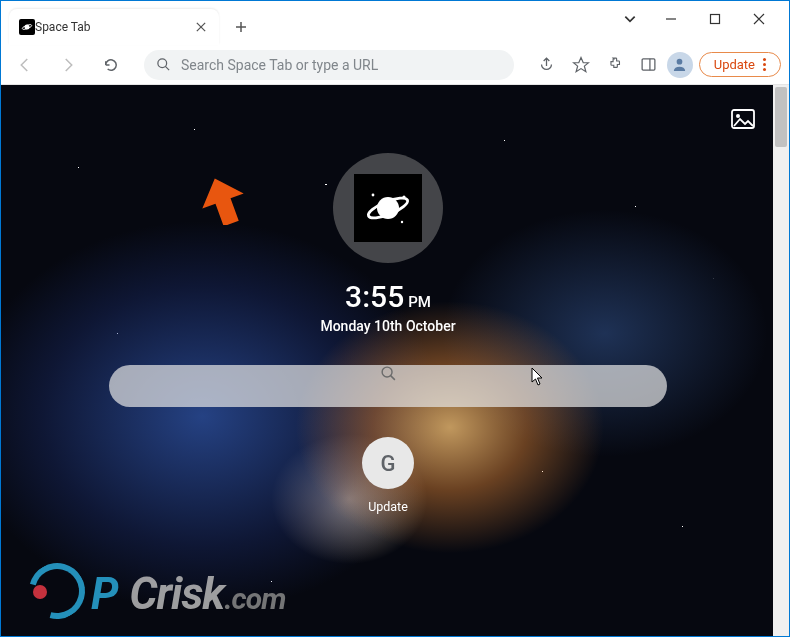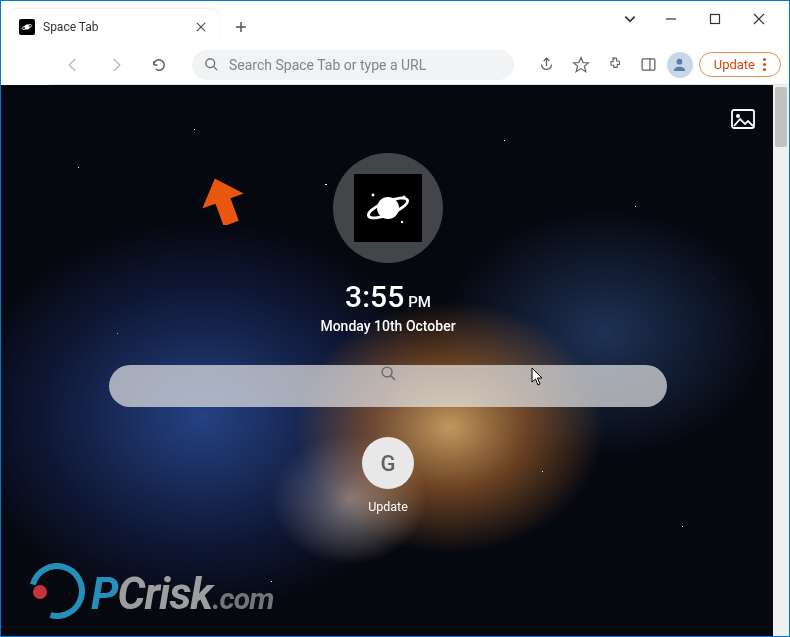--- a/index.html
+++ b/index.html
@@ -5,29 +5,29 @@
 * { margin: 0; padding: 0; box-sizing: border-box; font-family: -apple-system, BlinkMacSystemFont, "Segoe UI", Roboto, sans-serif; }
 body { width: 790px; height: 637px; background: #fff; overflow: hidden; position: relative; border: 1px solid #0078d4; }
 
 
 .titlebar { height: 44px; background: #fff; display: flex; align-items: flex-end; position: relative; }
 .window-controls { position: absolute; right: 0; top: 0; display: flex; align-items: center; height: 36px; gap: 8px; padding-right: 12px; }
 .wc { width: 36px; height: 36px; display: flex; align-items: center; justify-content: center; color: #333; }
 .wc svg { width: 12px; height: 12px; }
 .chev { width: 30px; display: flex; align-items: center; justify-content: center; }
 
-.tab { margin-left: 8px; height: 36px; background: #fff; border-radius: 8px 8px 0 0; display: flex; align-items: center; padding: 0 10px; min-width: 210px; gap: 8px; box-shadow: 0 -1px 2px rgba(0,0,0,.08); }
+.tab { margin-left: 8px; height: 36px; background: #fff; border-radius: 8px 8px 0 0; display: flex; align-items: center; padding: 0 10px; min-width: 210px; gap: 0; box-shadow: 0 -1px 2px rgba(0,0,0,.08); }
 .tab-favicon { width: 16px; height: 16px; background: #000; border-radius: 2px; display: flex; align-items: center; justify-content: center; }
 .tab-favicon svg { width: 12px; height: 12px; }
 .tab-title { font-size: 12px; color: #333; flex: 1; }
 .tab-close { width: 16px; height: 16px; display: flex; align-items: center; justify-content: center; color: #555; }
 .newtab { width: 28px; height: 28px; display: flex; align-items: center; justify-content: center; color: #555; margin-left: 8px; margin-bottom: 4px; }
 
 
-.toolbar { height: 40px; background: #fff; display: flex; align-items: center; padding: 0 8px; gap: 11px; border-bottom: 1px solid #e5e5e5; margin-left: 48px; }
+.toolbar { height: 40px; background: #fff; display: flex; align-items: center; padding: 0 8px; gap: 11px; border-bottom: 1px solid #e5e5e5; }
 .tbtn { width: 32px; height: 32px; display: flex; align-items: center; justify-content: center; color: #5f6368; border-radius: 50%; }
 .tbtn.disabled { color: #bdbdbd; }
 .omnibox { flex: 1; height: 30px; background: #f1f3f4; border-radius: 15px; display: flex; align-items: center; padding: 0 12px; gap: 10px; margin: 0 6px; }
 .omnibox-icon { color: #5f6368; display: flex; }
 .omnibox-text { color: #80868b; font-size: 14px; }
 .right-icons { display: flex; align-items: center; gap: 2px; }
 .update-btn { border: 1px solid #e88a4a; color: #d9480f; border-radius: 16px; padding: 4px 14px; font-size: 13px; display: flex; align-items: center; gap: 6px; margin-left: 4px; }
 .update-dot { width: 3px; height: 3px; background: #d9480f; border-radius: 50%; box-shadow: 0 -5px 0 #d9480f, 0 5px 0 #d9480f; margin-left: 2px; }
 .avatar { width: 26px; height: 26px; background: #c8d7e8; border-radius: 50%; display: flex; align-items: center; justify-content: center; color: #5a7ba3; }
 
@@ -78,21 +78,21 @@
 
 .arrow { position: absolute; left: 200px; top: 92px; width: 44px; height: 48px; }
 
 
 .watermark { position: absolute; left: 28px; bottom: 12px; display: flex; align-items: center; opacity: .85; }
 .wm-logo { width: 62px; height: 62px; position: relative; }
 .wm-ring { position: absolute; width: 56px; height: 56px; border: 6px solid #2aa8d8; border-left-color: transparent; border-radius: 50%; transform: rotate(-30deg); }
 .wm-dot { position: absolute; left: 4px; top: 22px; width: 14px; height: 14px; background: #e63946; border-radius: 50%; }
 .wm-text { font-family: Georgia, serif; font-style: italic; font-size: 44px; font-weight: bold; letter-spacing: -1px; }
 .wm-p { color: #2aa8d8; }
-.wm-c { color: #b8b8b8; text-shadow: 1px 1px 0 rgba(0,0,0,.2); }
+.wm-c { color: #b8b8b8; text-shadow: 1px 1px 0 rgba(0,0,0,.2); margin-left: 12px; }
 .wm-com { color: #888; font-size: 30px; }
 
 .cursor { position: absolute; left: 530px; top: 282px; width: 14px; height: 20px; }
 </style>
 </head>
 <body>
 
 <div class="titlebar">
   <div class="tab">
     <span class="tab-favicon">

